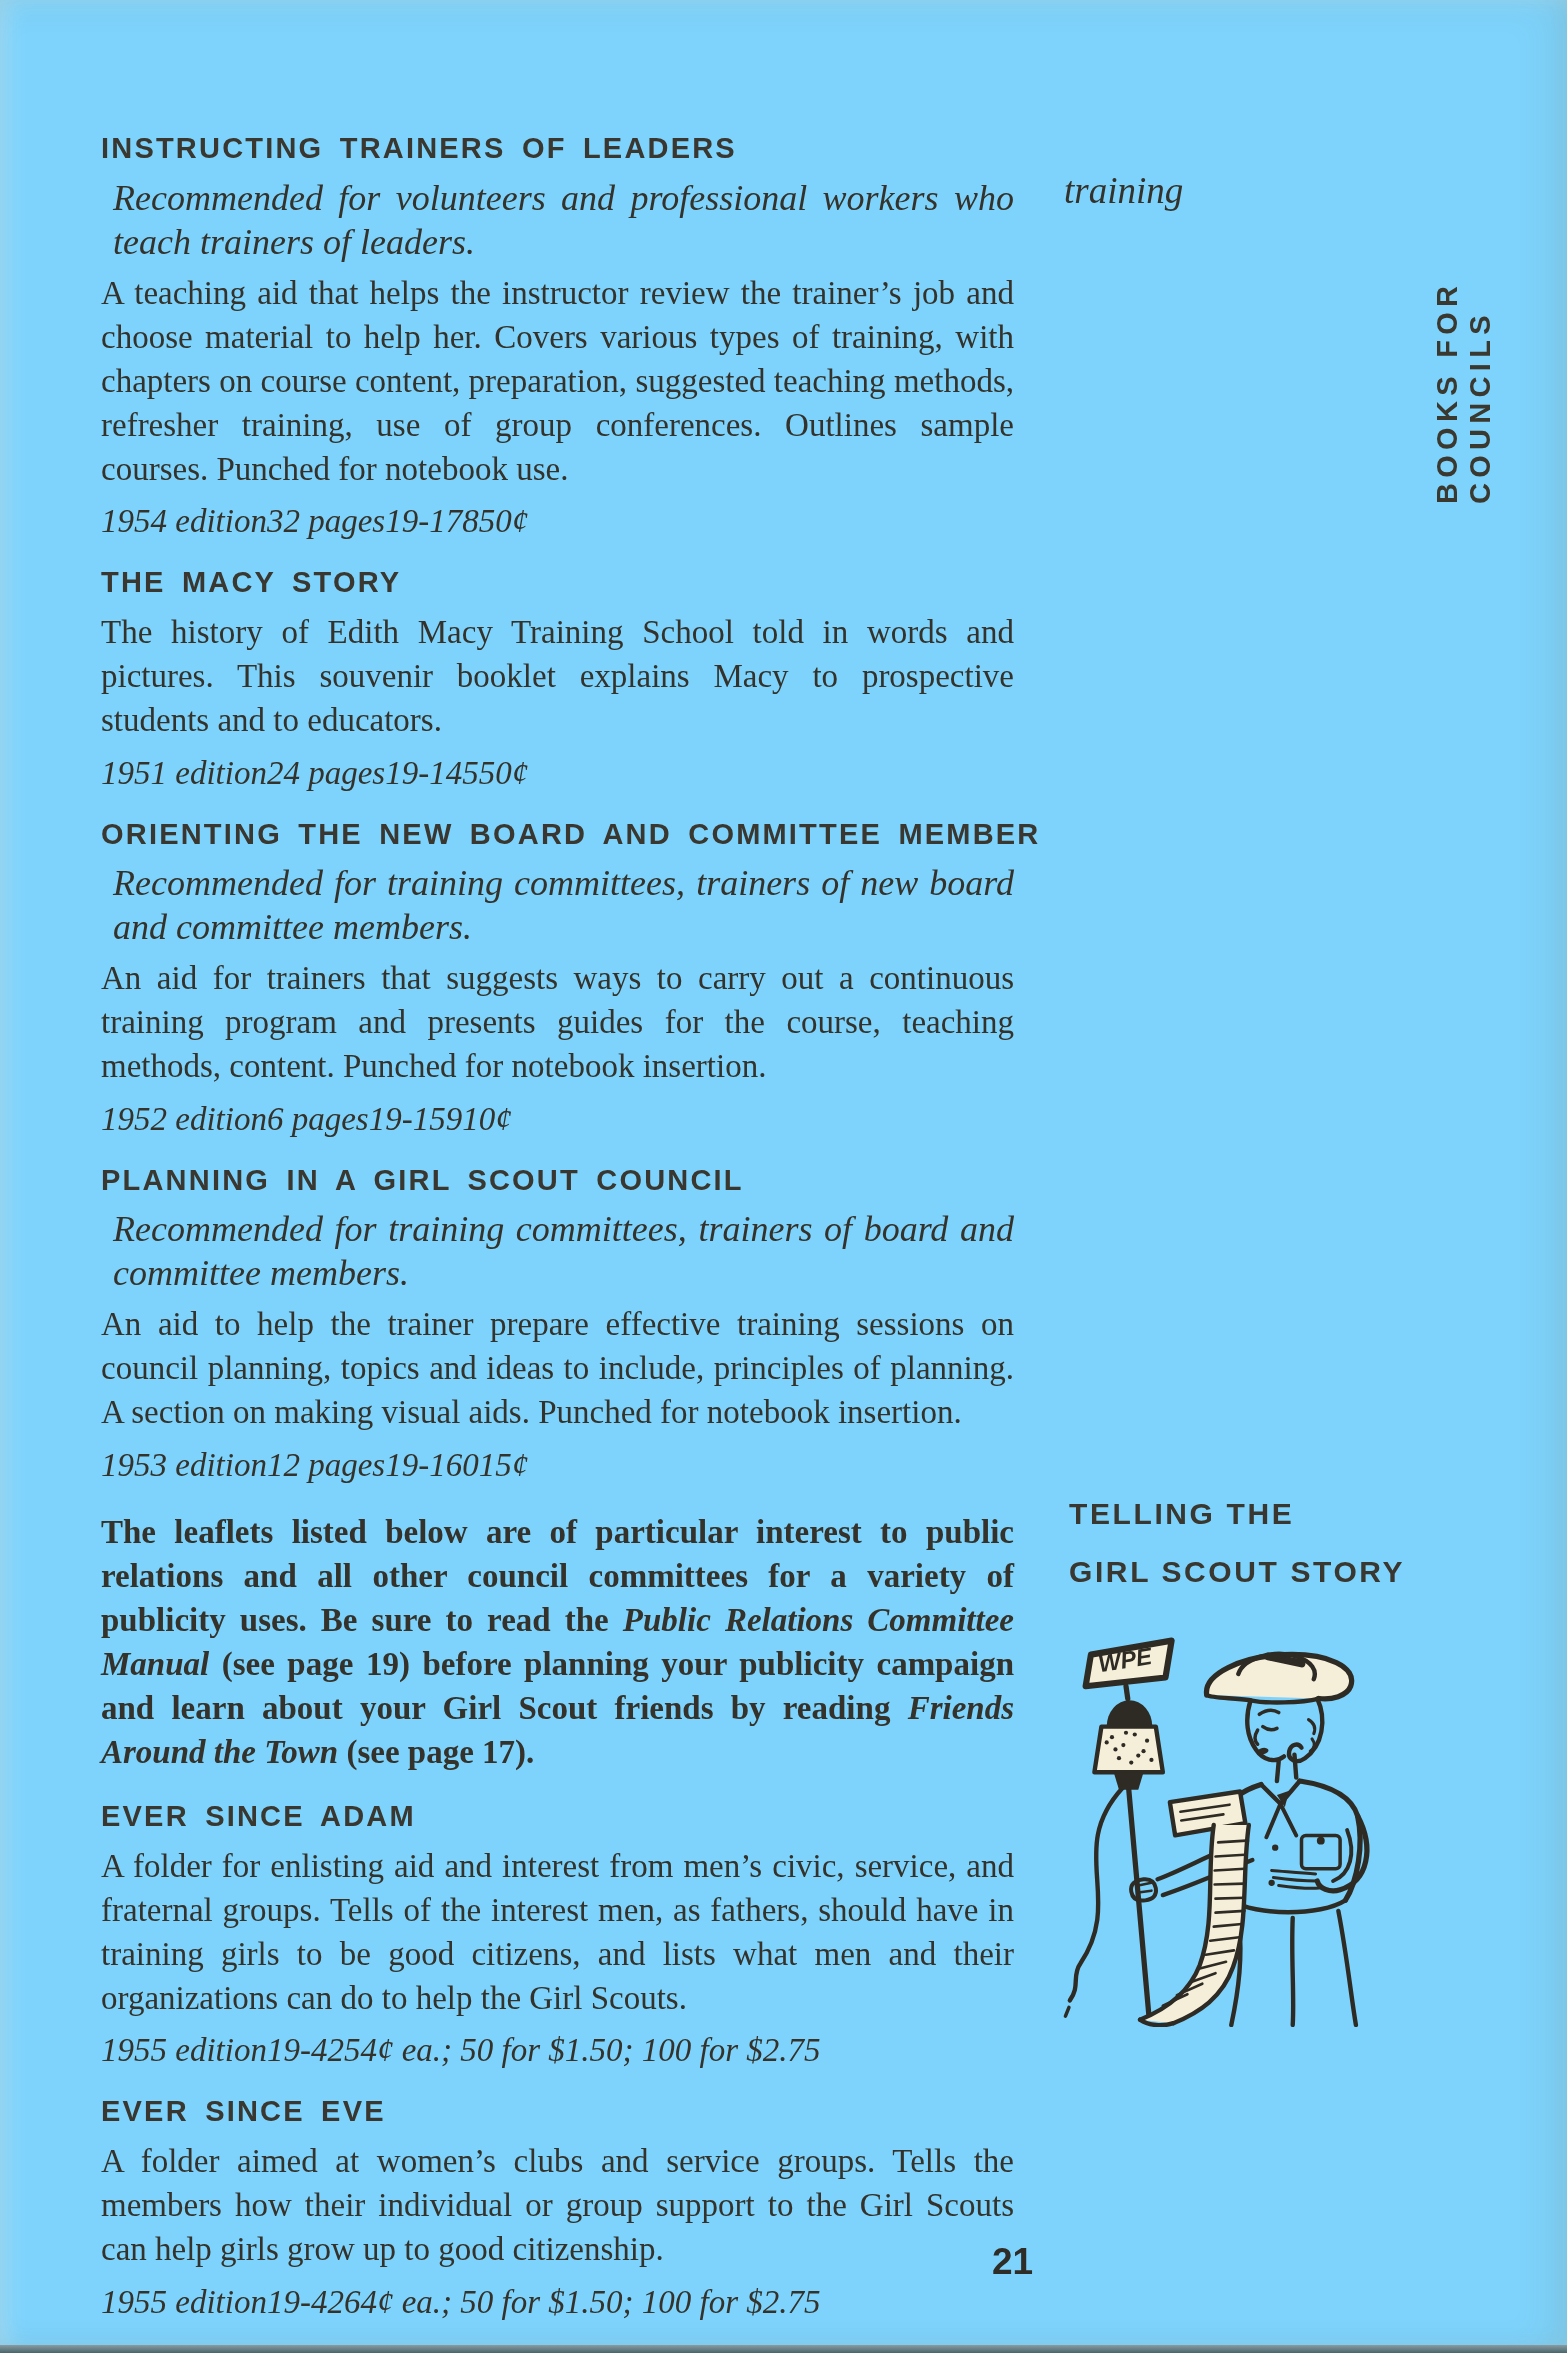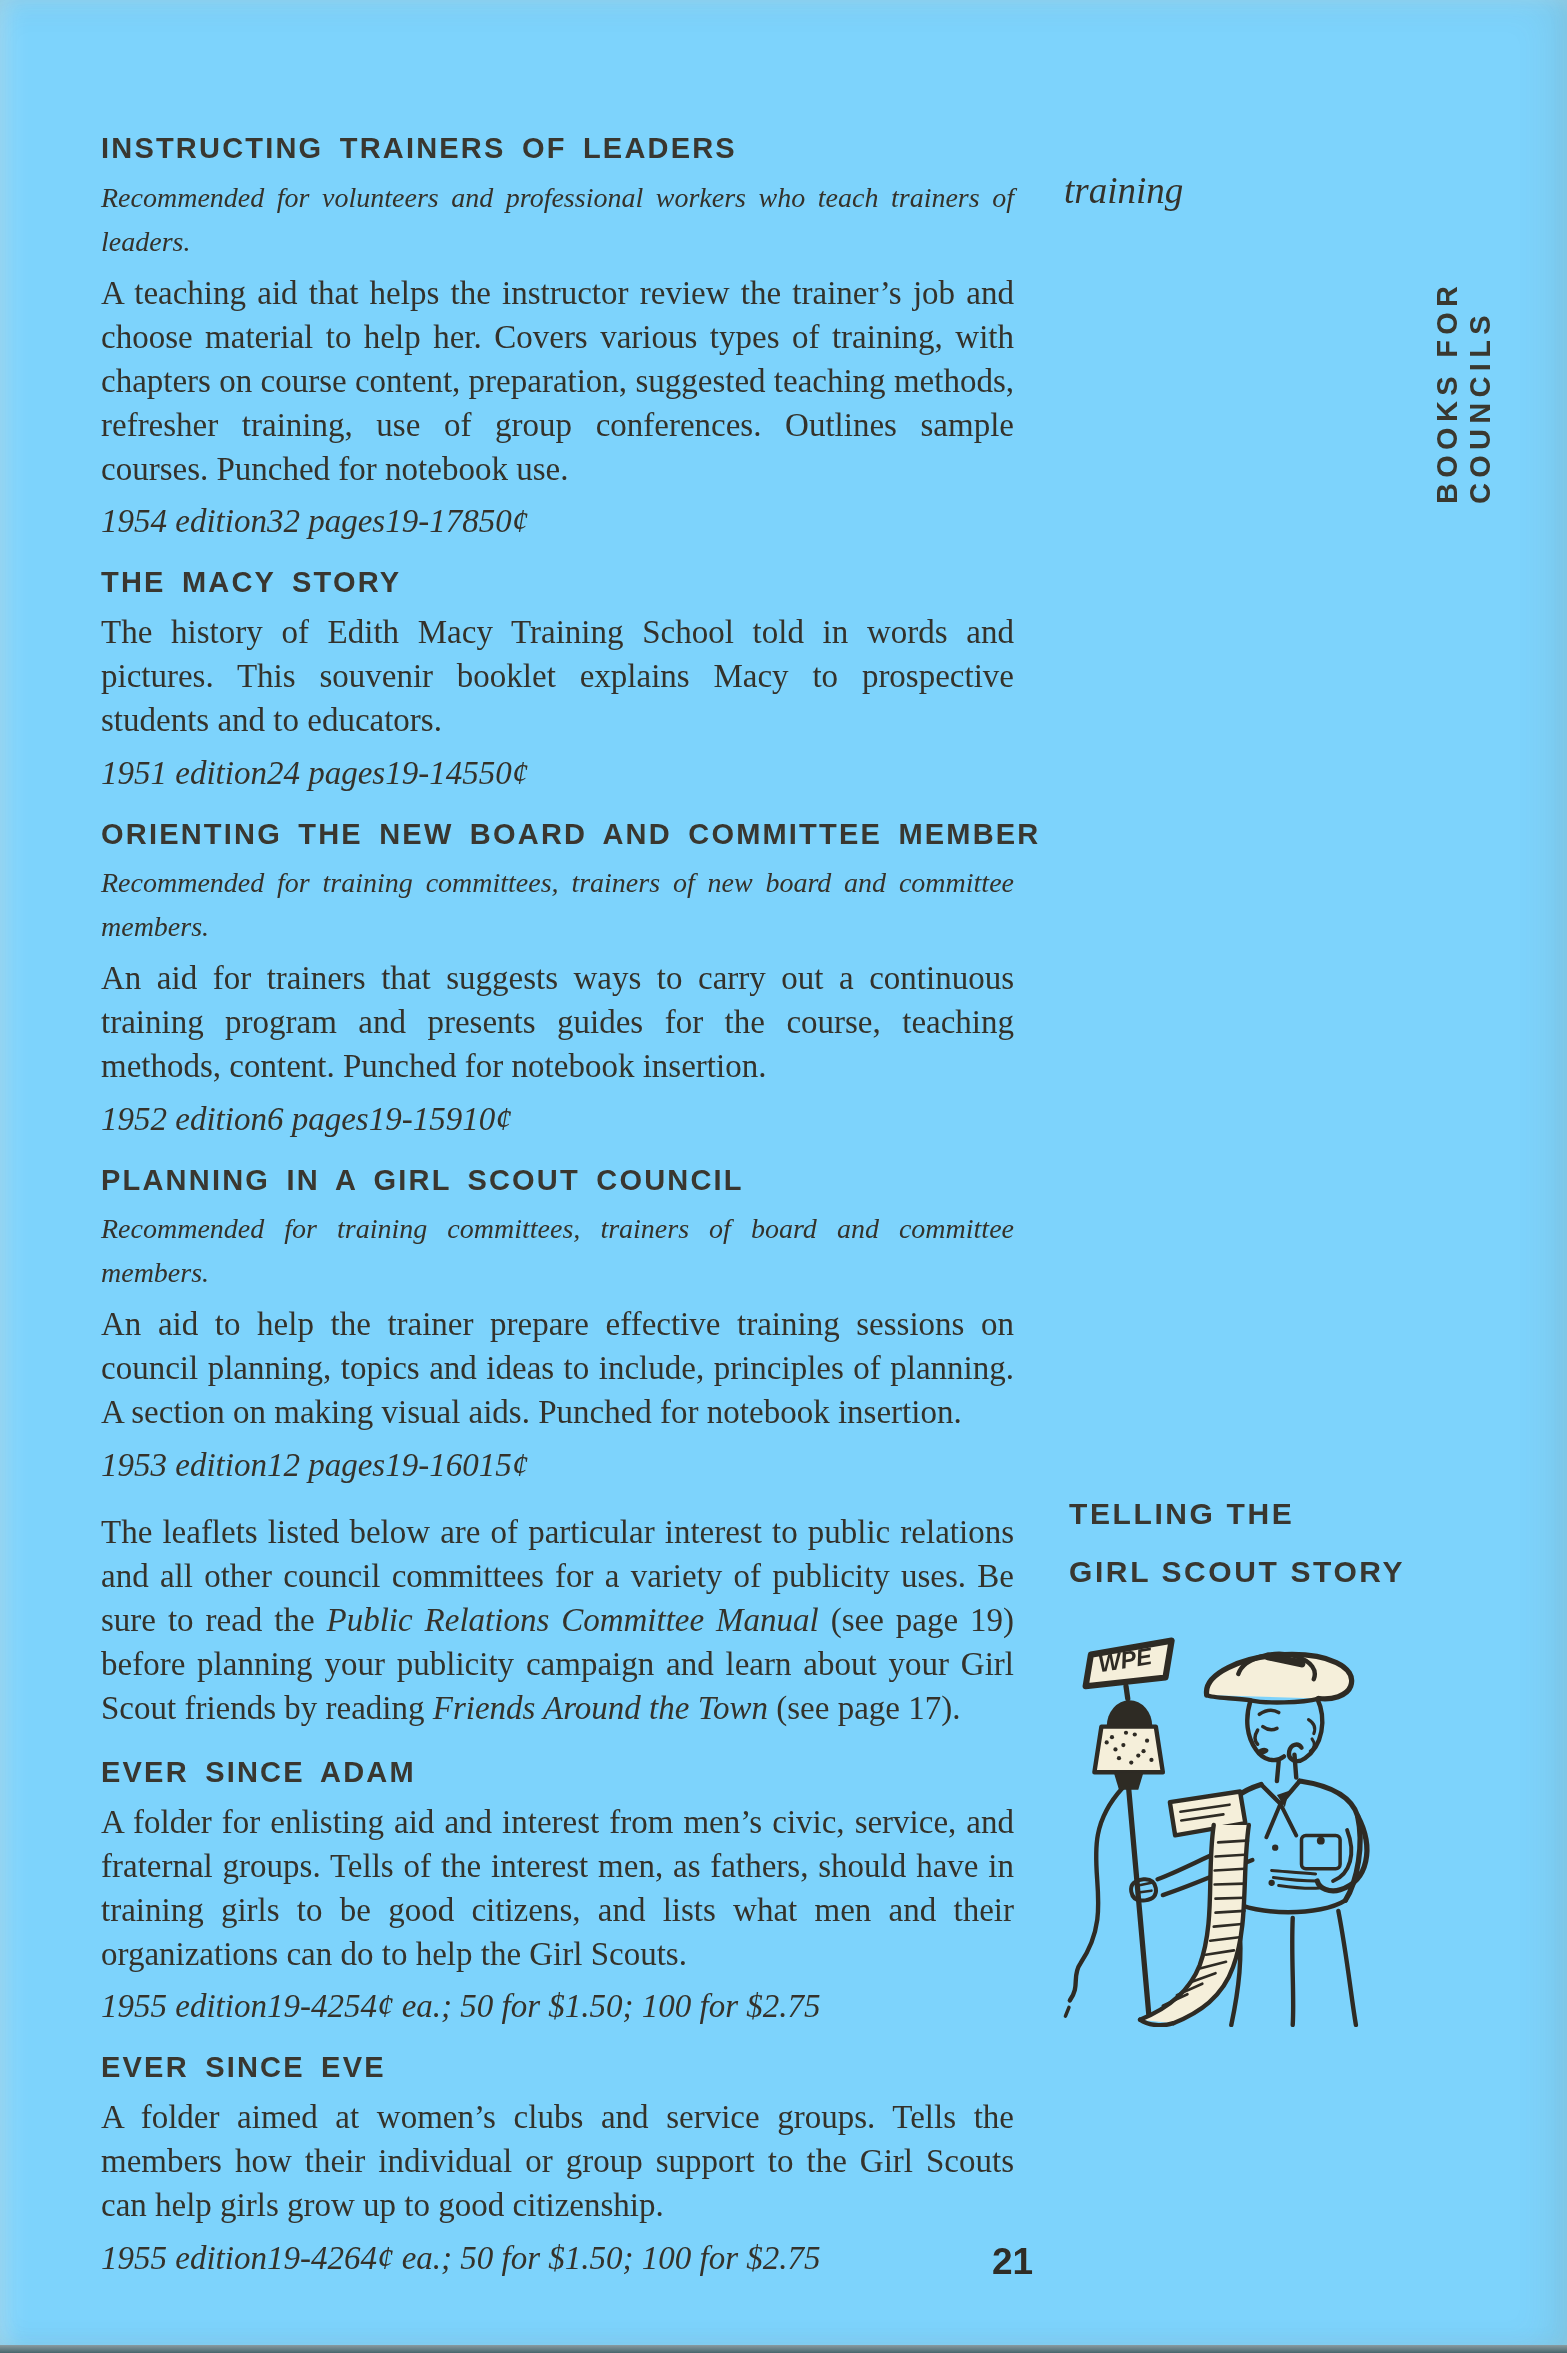--- a/index.html
+++ b/index.html
@@ -11,24 +11,24 @@
     font-family:"Liberation Serif", serif;
     color:#34322b;
   }
   .column { position:absolute; left:101px; top:132px; width:913px; }
   .sec { margin:0 0 23px 0; }
   .h {
     font-family:"Liberation Sans", sans-serif;
     font-weight:700; font-size:29px; letter-spacing:2.2px; word-spacing:6.1px;
     color:#393730; margin:0 0 10.5px 0; white-space:nowrap;
   }
-  .rec { font-style:italic; font-size:28px; line-height:44px; text-align:justify; margin:0 0 7px 0; }
+  .rec { font-style:italic; font-size:36px; line-height:44px; text-align:justify; margin:0 0 7px 12px; }
   .bd  { font-size:33px; line-height:44px; text-align:justify; margin:0; }
   .price { font-style:italic; font-size:33px; line-height:44px; margin:8.8px 0 0 0; display:flex; }
-  .lead-para { margin:10.5px 0 26px 0; }
+  .lead-para { margin:10.5px 0 26px 0;font-weight:bold; }
   .lead-para em { font-style:italic; }
   .margin-training {
     position:absolute; left:1064px; top:169px;
     font-style:italic; font-size:37px; color:#34322b;
   }
   .margin-telling {
     position:absolute; left:1069px; top:1485px;
     font-family:"Liberation Sans", sans-serif; font-weight:700;
     font-size:30px; letter-spacing:2.6px; line-height:58px; color:#393730;
     white-space:nowrap;

